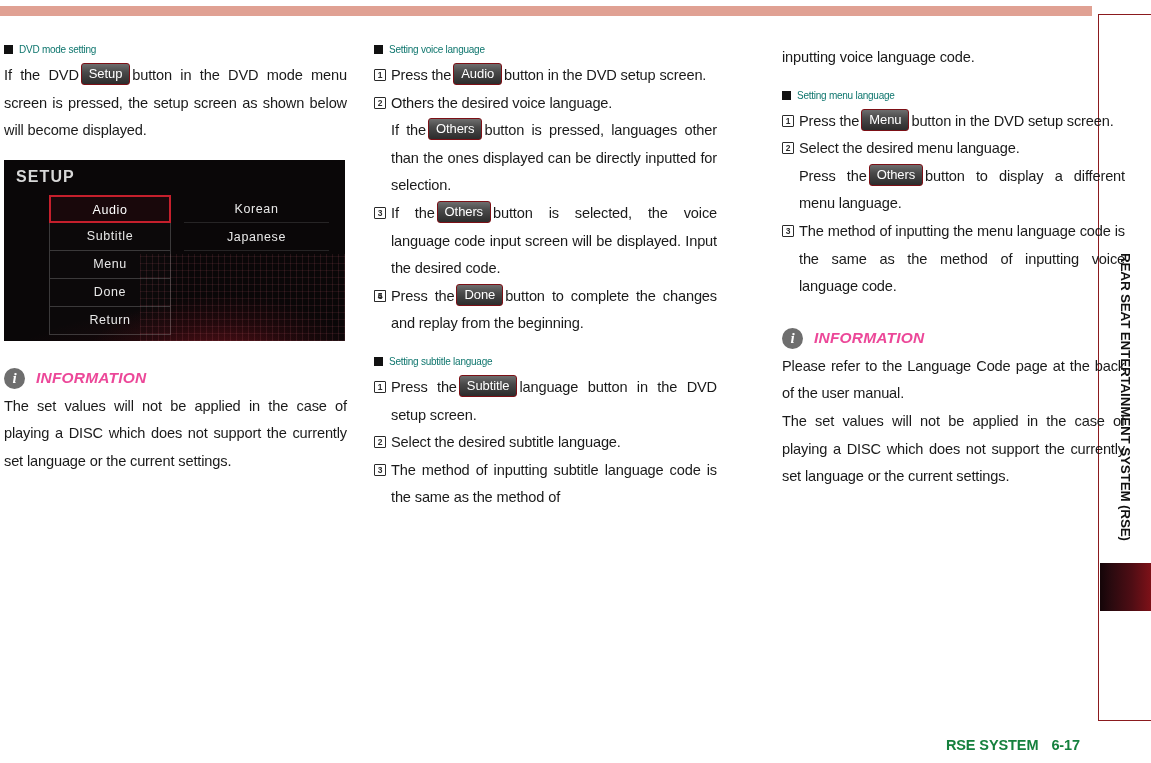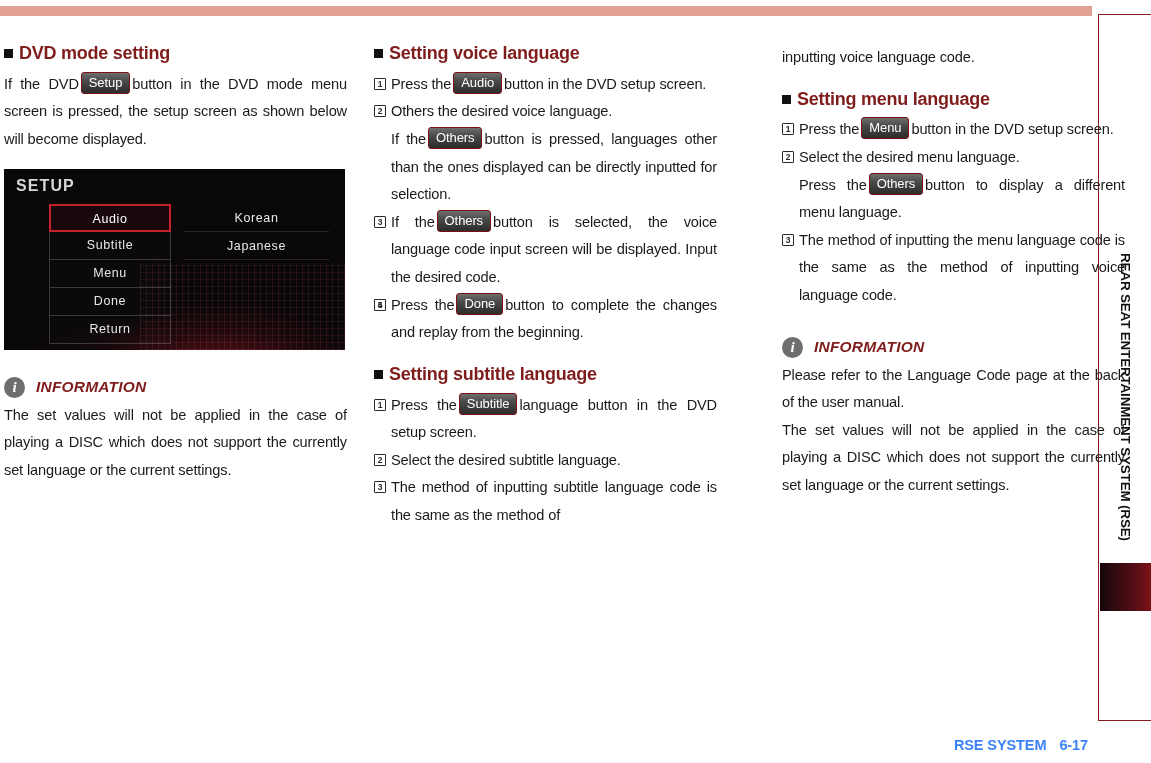--- a/index.html
+++ b/index.html
@@ -65,23 +65,23 @@
     position: absolute;
     top: 44px;
     width: 343px;
   }
   .col-1 { left: 4px; }
   .col-2 { left: 374px; }
   .col-3 { left: 755px; margin-left: 27px; }
 
   
   .sec-head {
-    font-size: 18px;
-    font-weight: bold;
-    color: #7f1d1d;
+    font-size: 10px;
+    font-weight: normal;
+    color: #0f766e;
     margin: 0 0 7px 0;
     letter-spacing: -0.25px;
     display: flex;
     align-items: center;
     line-height: 1.1;
   }
   .sec-head .bullet {
     display: inline-block;
     width: 9px; height: 9px;
     background: #111;
@@ -171,21 +171,21 @@
     align-items: center;
     justify-content: center;
     flex: 0 0 auto;
     line-height: 1;
   }
   .info-title {
     margin-left: 11px;
     font-size: 15.5px;
     font-weight: bold;
     font-style: italic;
-    color: #7f1d1d;
+    color: #ec4899;
     letter-spacing: 0.2px;
   }
 
   
   .setup-shot {
     position: relative;
     width: 341px;
     height: 181px;
     margin-top: 15px;
     background:
@@ -248,26 +248,26 @@
     text-align: center;
     color: #e9e9e9;
     font-size: 12.5px;
     letter-spacing: 0.6px;
     border-bottom: 1px solid rgba(140,140,140,0.22);
   }
 
   
   .footer {
     position: absolute;
-    left: 8px; bottom: 10px;
+    left: 0; bottom: 10px;
     width: 1080px;
     text-align: right;
     font-size: 14.5px;
     font-weight: bold;
-    color: #3b82f6;
+    color: #15803d;
     letter-spacing: -0.1px;
   }
   .footer .pg { margin-left: 13px; }
   .gap-md { height: 18px; }
 </style>
 </head>
 <body>
 
 <div id="page">
 

